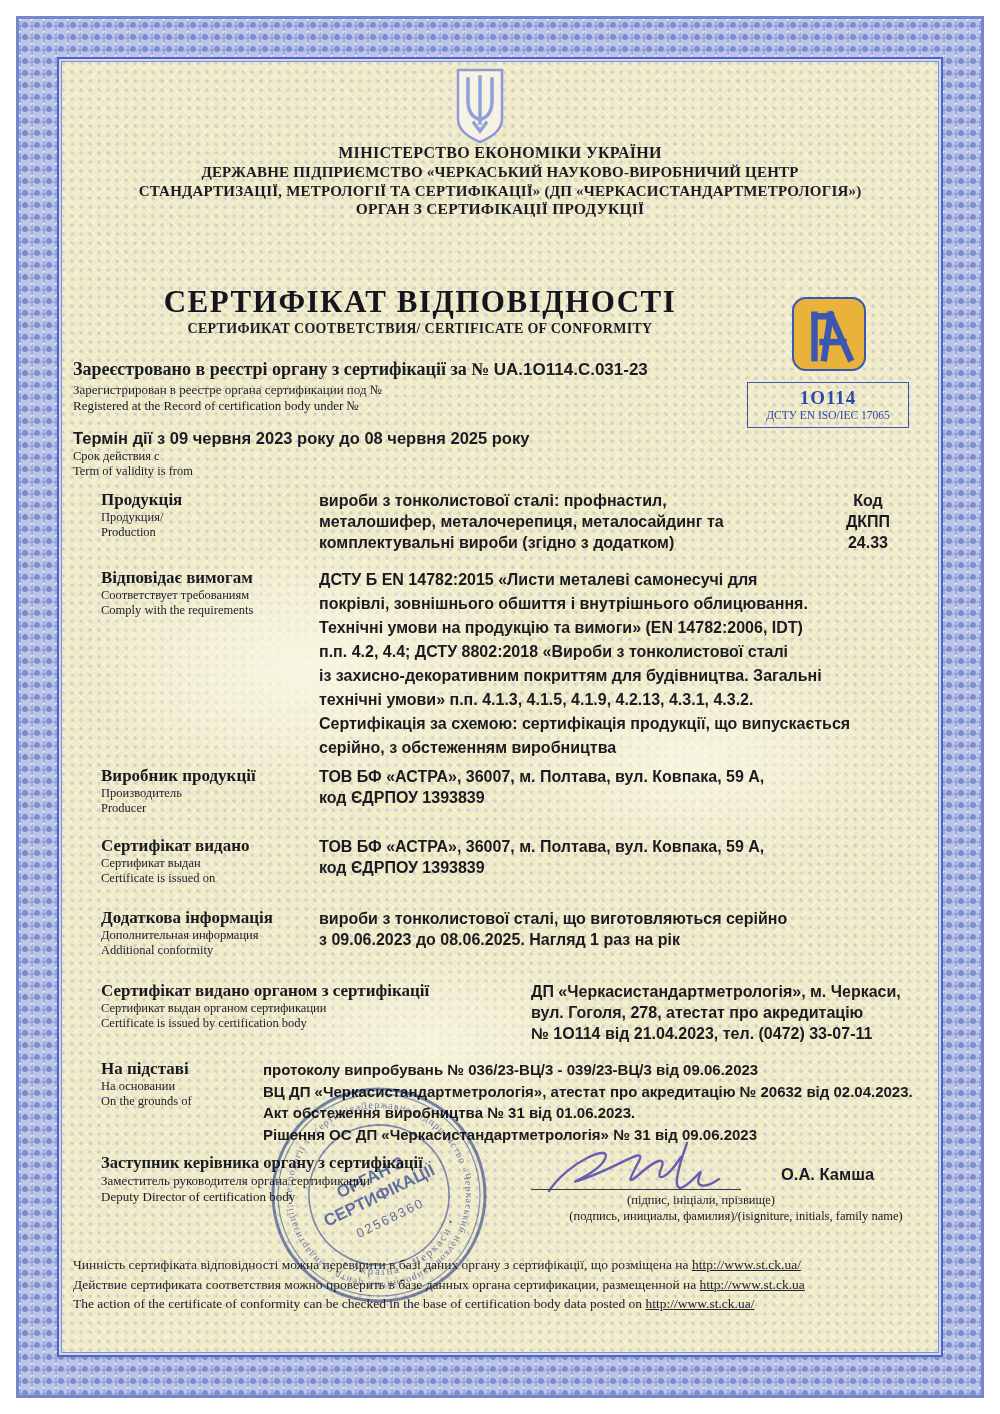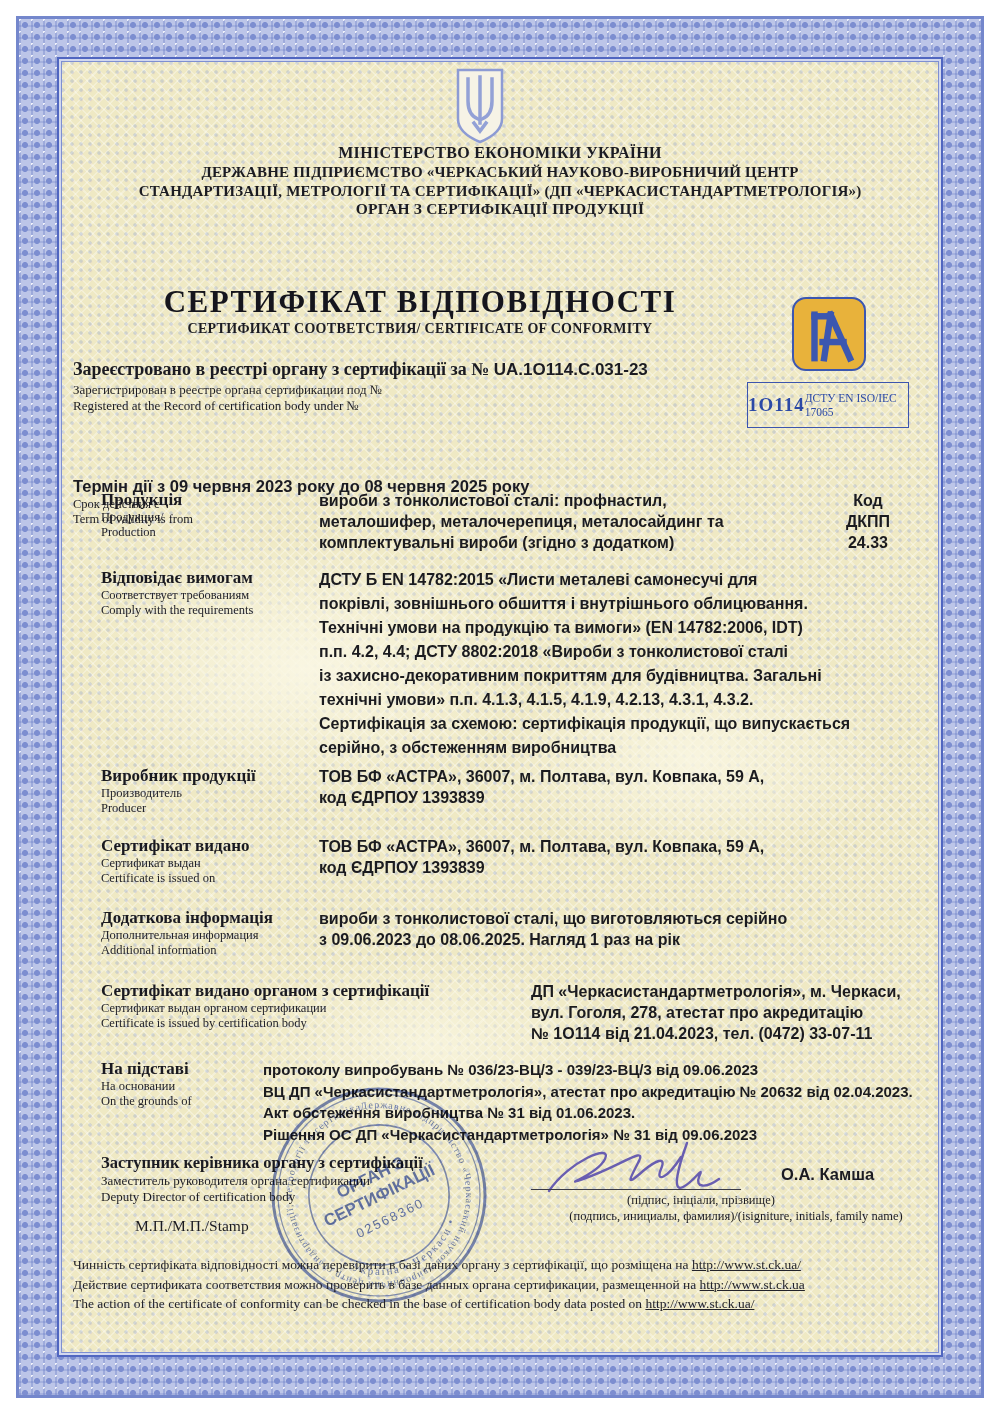--- a/index.html
+++ b/index.html
@@ -65,31 +65,31 @@
   .org-l4 { font-size:15.5px; }
 
   .title-block { position:absolute; top:226px; left:0; right:160px; text-align:center; z-index:1; }
   .title-main { font-weight:bold; font-size:31px; line-height:34px; letter-spacing:1.5px; color:#15151d; }
   .title-sub  { font-weight:bold; font-size:14px; line-height:20px; letter-spacing:0.3px; }
 
   
   .badge { position:absolute; left:733px; top:238px; width:70px; height:70px; border-radius:14px; z-index:1;
            display:flex; align-items:center; justify-content:center; }
   .badge-box { position:absolute; left:688px; top:323px; width:160px; height:44px; z-index:1;
-               border:1.5px solid #3c55ae; display:flex; flex-direction:row; align-items:center; justify-content:center; }
+               border:1.5px solid #3c55ae; display:flex; flex-direction:column; align-items:center; justify-content:center; }
   .badge-num { font-weight:bold; font-size:19px; line-height:20px; color:#2b49a6; letter-spacing:1px; }
   .badge-std { font-weight:normal; font-size:11.5px; line-height:14px; color:#2b49a6; }
 
   .reg-block { position:absolute; top:298px; left:14px; z-index:1; }
   .reg-l1 { font-weight:bold; font-size:18px; line-height:24px; }
   .reg-num { font-family:"Liberation Sans", sans-serif; font-weight:bold; font-size:17px; }
   .reg-sub { font-size:13px; line-height:16px; }
 
   .term-block { position:absolute; top:368px; left:14px; z-index:1; }
-  .term-main { font-family:"Liberation Sans", sans-serif; font-weight:bold; font-size:16.5px; line-height:22px;margin-top:48px; }
+  .term-main { font-family:"Liberation Sans", sans-serif; font-weight:bold; font-size:16.5px; line-height:22px; }
   .term-sub { font-size:12.5px; line-height:15px; }
 
   
   .sig-title-l1 { font-weight:bold; font-size:16.5px; line-height:20px; }
   .sig-title-sub { font-size:13px; line-height:16px; }
   .stamp-note { font-size:15.5px; margin-top:12px; margin-left:34px; }
   .sig-area { position:relative; flex:1 1 auto; height:100px; }
   .sig-underline { position:absolute; left:0; top:36px; width:210px; border-bottom:1.5px solid #3a3a46; }
   .sig-svg { position:absolute; left:4px; top:-18px; }
   .sig-name { position:absolute; left:250px; top:12px; font-family:"Liberation Sans", sans-serif; font-weight:bold; font-size:16.5px; }
@@ -220,21 +220,21 @@
       <div class="valcol val">
         <div class="vline">ТОВ БФ «АСТРА», 36007, м. Полтава, вул. Ковпака, 59 А,</div>
         <div class="vline">код ЄДРПОУ 1393839</div>
       </div>
     </div>
 
     <div class="row" style="top:849px;">
       <div class="lblcol">
         <div class="lbl-main">Додаткова інформація</div>
         <div class="lbl-sub">Дополнительная информация</div>
-        <div class="lbl-sub">Additional information</div>
+        <div class="lbl-sub">Additional conformity</div>
       </div>
       <div class="valcol val">
         <div class="vline">вироби з тонколистової сталі, що виготовляються серійно</div>
         <div class="vline">з 09.06.2023 до 08.06.2025. Нагляд 1 раз на рік</div>
       </div>
     </div>
 
     <div class="row" style="top:922px;">
       <div class="lblcol-wide">
         <div class="lbl-main">Сертифікат видано органом з сертифікації</div>
@@ -260,21 +260,20 @@
         <div class="vline">Акт обстеження виробництва № 31 від 01.06.2023.</div>
         <div class="vline">Рішення ОС ДП «Черкасистандартметрологія» № 31 від 09.06.2023</div>
       </div>
     </div>
 
     <div class="row" style="top:1094px;">
       <div class="lblcol-wide">
         <div class="sig-title-l1">Заступник керівника органу з сертифікації</div>
         <div class="sig-title-sub">Заместитель руководителя органа сертификации</div>
         <div class="sig-title-sub">Deputy Director of certification body</div>
-        <div class="stamp-note">М.П./М.П./Stamp</div>
       </div>
       <div class="sig-area">
         <svg class="sig-svg" width="210" height="70" viewBox="0 0 210 70">
           <path d="M14 56 C34 26 78 8 70 24 C62 40 24 52 48 44 C84 32 112 10 104 26 C96 42 88 54 108 36 C120 26 132 20 126 34 C120 48 132 44 146 22 M152 8 C144 30 136 58 148 52 C160 46 170 28 164 42 C160 52 170 54 184 44" fill="none" stroke="#5a4fae" stroke-width="2.4" stroke-linecap="round" opacity="0.9"></path>
         </svg>
         <div class="sig-underline"></div>
         <div class="sig-name">О.А. Камша</div>
         <div class="sig-cap1">(підпис, ініціали, прізвище)</div>
         <div class="sig-cap2">(подпись, инициалы, фамилия)/(isigniture, initials, family name)</div>
       </div>

